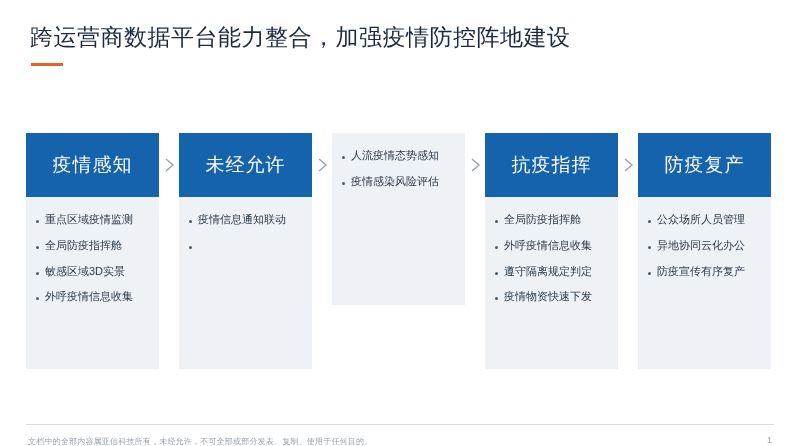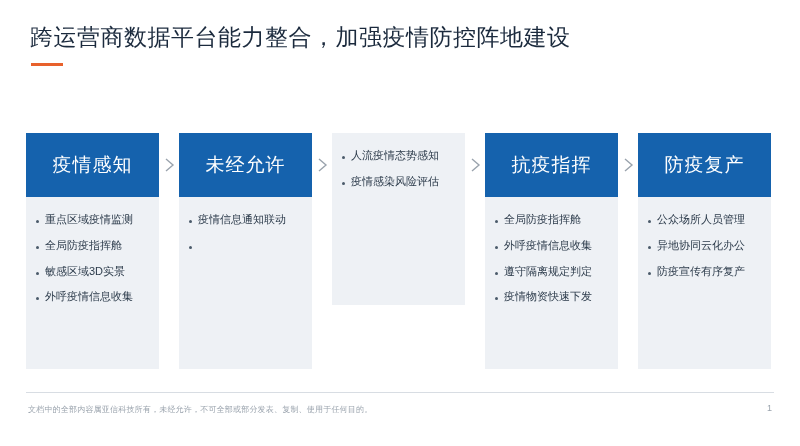--- a/index.html
+++ b/index.html
@@ -95,21 +95,21 @@
     justify-content: center;
   }
   .arrow svg {
     display: block;
   }
   .footer {
     position: absolute;
     left: 0;
     right: 0;
     bottom: 0;
-    height: 54px;
+    height: 22px;
   }
   .footer-rule {
     position: absolute;
     left: 26px;
     right: 26px;
     top: 0;
     height: 1px;
     background: #d8dde3;
   }
   .footer-text {

